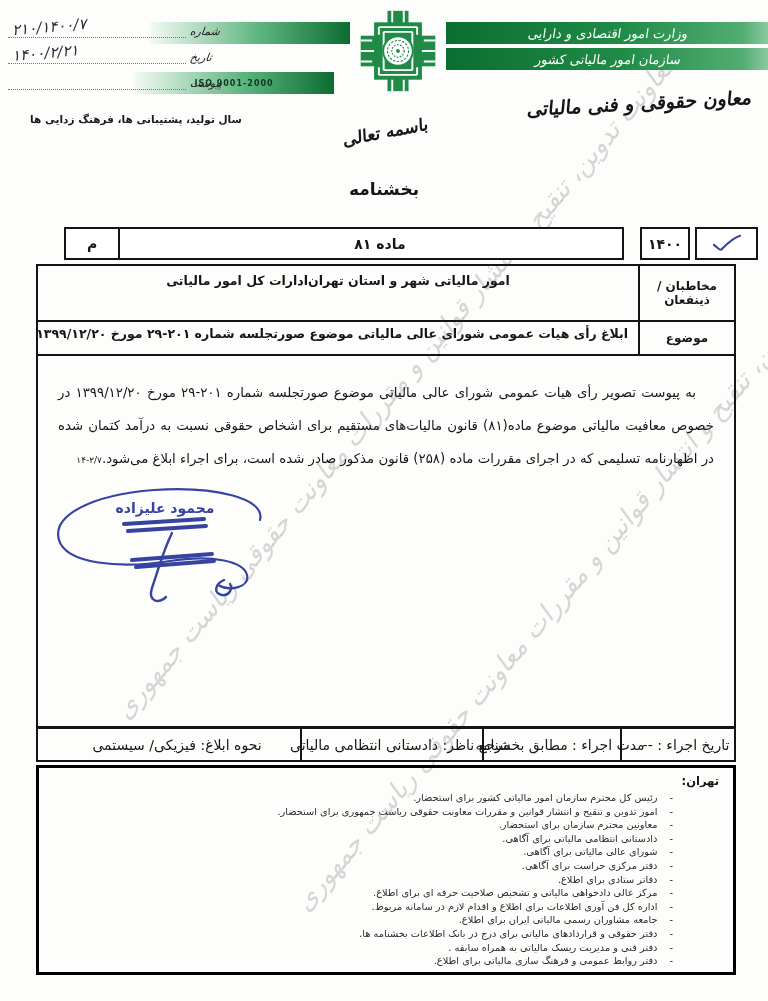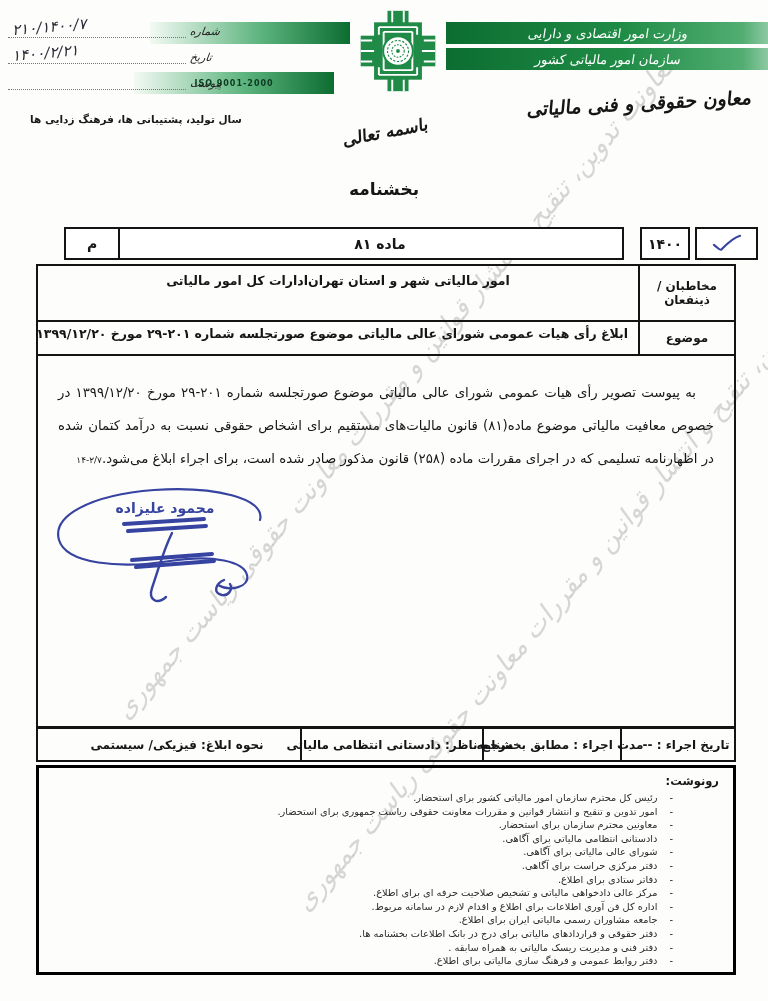--- a/index.html
+++ b/index.html
@@ -62,21 +62,21 @@
   .sig svg{position:absolute;inset:0;}
   
   .wm{position:absolute;inset:0;overflow:hidden;z-index:0;pointer-events:none;}
   .wm span{position:absolute;white-space:nowrap;font-size:26px;font-style:italic;letter-spacing:3px;
            color:rgba(150,150,150,0.38);transform:rotate(-50deg);transform-origin:0 50%;direction:rtl;}
   .wm-1{left:120px;top:700px;}
   .wm-2{left:300px;top:892px;}
   
   .exec-row{position:absolute;left:36px;top:727px;width:700px;height:35px;border:2px solid #141414;
             box-sizing:border-box;display:flex;z-index:1;}
-  .exec-cell{display:flex;align-items:center;justify-content:center;font-weight:bold;font-size:12px;
+  .exec-cell{display:flex;align-items:center;justify-content:center;font-weight:normal;font-size:14px;
              white-space:nowrap;box-sizing:border-box;padding-left:16px;}
   .ec-date{width:114px;border-left:2px solid #141414;}
   .ec-dur{width:138px;border-left:2px solid #141414;}
   .ec-sup{width:182px;border-left:2px solid #141414;}
   .ec-not{flex:1;}
   
   .copies-box{position:absolute;left:36px;top:765px;width:700px;height:210px;border:3px solid #000;
               box-sizing:border-box;padding:5px 14px;z-index:1;overflow:hidden;}
   .copies-title{font-weight:bold;font-size:11.5px;line-height:16px;}
   .copies-list{margin:2px 0 0;padding:0 46px 0 0;list-style:none;}
@@ -195,21 +195,21 @@
   </div>
 
   <div class="exec-row">
     <div class="exec-cell ec-date">تاریخ اجراء : --</div>
     <div class="exec-cell ec-dur">مدت اجراء : مطابق بخشنامه</div>
     <div class="exec-cell ec-sup">مرجع ناظر: دادستانی انتظامی مالیاتی</div>
     <div class="exec-cell ec-not">نحوه ابلاغ: فیزیکی/ سیستمی</div>
   </div>
 
   <div class="copies-box">
-    <div class="copies-title">رونوشت:</div>
+    <div class="copies-title">تهران:</div>
     <ul class="copies-list">
       <li>رئیس کل محترم سازمان امور مالیاتی کشور برای استحضار.</li>
       <li>امور تدوین و تنقیح و انتشار قوانین و مقررات معاونت حقوقی ریاست جمهوری برای استحضار.</li>
       <li>معاونین محترم سازمان برای استحضار.</li>
       <li>دادستانی انتظامی مالیاتی برای آگاهی.</li>
       <li>شورای عالی مالیاتی برای آگاهی.</li>
       <li>دفتر مرکزی حراست برای آگاهی.</li>
       <li>دفاتر ستادی برای اطلاع.</li>
       <li>مرکز عالی دادخواهی مالیاتی و تشخیص صلاحیت حرفه ای برای اطلاع.</li>
       <li>اداره کل فن آوری اطلاعات برای اطلاع و اقدام لازم در سامانه مربوط.</li>

